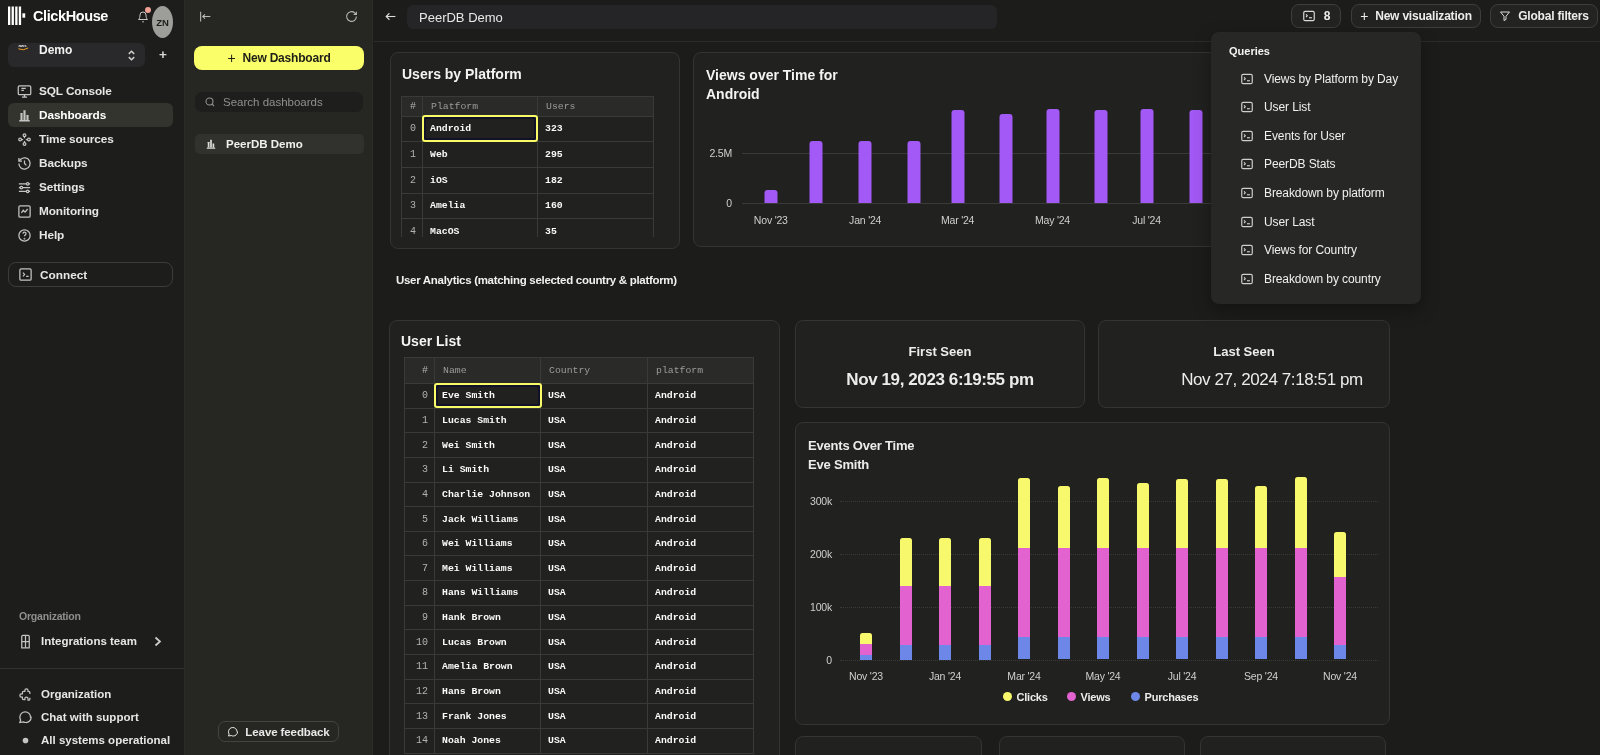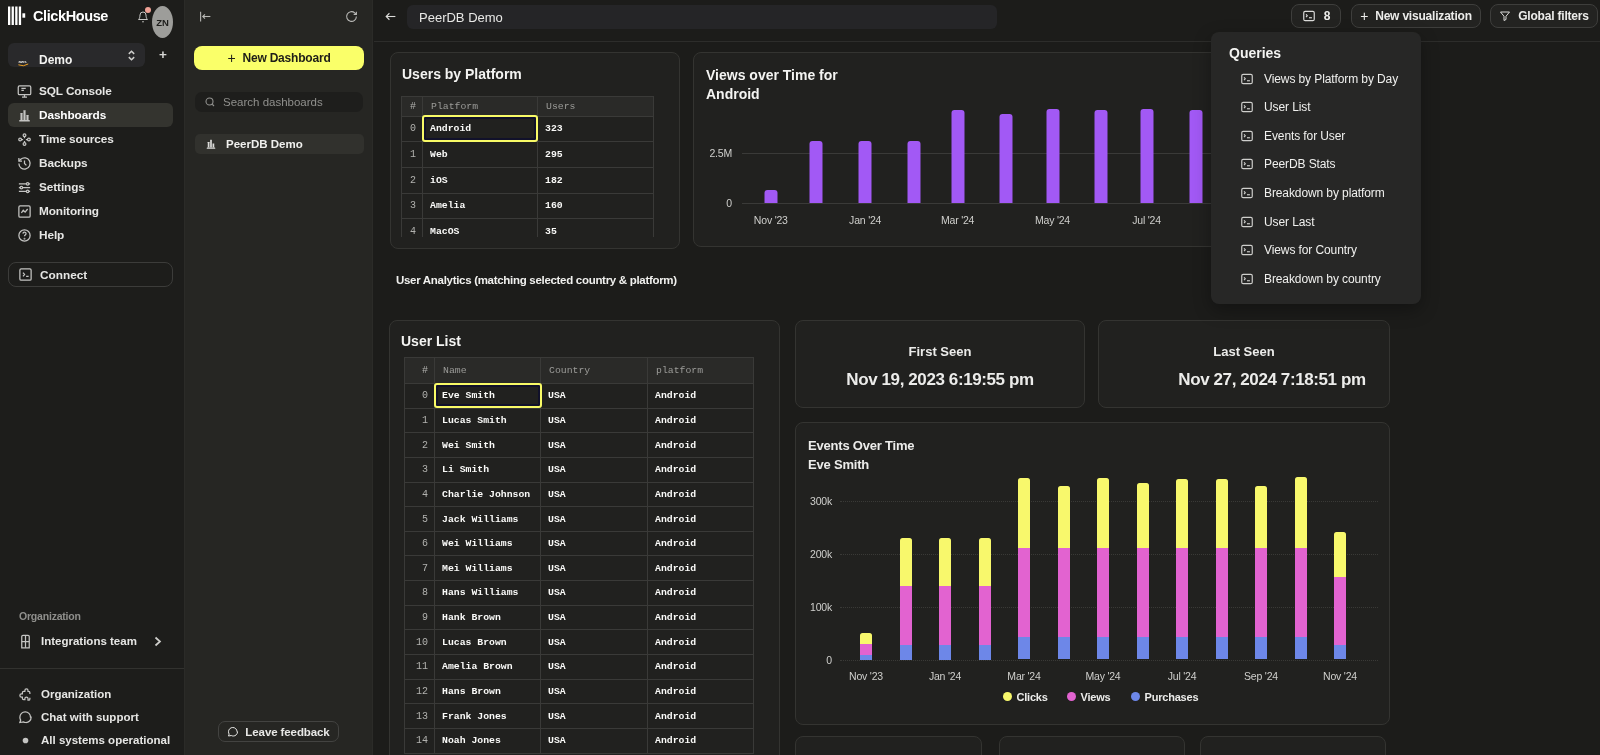--- a/index.html
+++ b/index.html
@@ -7,21 +7,21 @@
 body { background:#1c1c1a; font-family:"Liberation Sans", sans-serif; color:#ececea; position:relative; }
 .abs { position:absolute; }
 svg { display:block; }
 
 #sidebar { position:absolute; left:0; top:0; width:184px; height:755px; background:#1d1d1b; }
 #logo { position:absolute; left:8px; top:6px; }
 #brand { position:absolute; left:33px; top:8px; font-size:14.5px; font-weight:bold; color:#fff; letter-spacing:-0.4px; }
 #bell { position:absolute; left:137px; top:11px; color:#c8c8c6; }
 #belldot { position:absolute; left:144.5px; top:7px; width:6px; height:6px; border-radius:50%; background:#f0a296; }
 #avatar { position:absolute; left:152px; top:6px; width:21px; height:32px; border-radius:50%; background:#9d9d9a; color:#1d1d1b; font-size:9.5px; font-weight:bold; display:flex; align-items:center; justify-content:center; }
-#orgsel { position:absolute; left:8px; top:43px; width:137px; height:24px; background:#29292b; border-radius:6px; display:flex; align-items:flex-end; }
+#orgsel { position:absolute; left:8px; top:43px; width:137px; height:24px; background:#29292b; border-radius:6px; display:flex; align-items:flex-start; }
 #orgsel .txt { font-size:12px; font-weight:bold; color:#f2f2f0; margin-left:10px; }
 #plus { position:absolute; left:159px; top:47px; color:#d6d6d4; font-size:13.5px; font-weight:bold; }
 .nav { position:absolute; left:8px; width:165px; height:24px; display:flex; align-items:center; border-radius:6px; }
 .nav .ic { width:15px; height:15px; margin-left:9px; color:#c4c4c2; flex:none; }
 .nav .lb { margin-left:7px; font-size:11.8px; font-weight:bold; color:#e6e6e4; letter-spacing:-0.1px; }
 .nav.active { background:#34342f; }
 #connect { position:absolute; left:8px; top:262px; width:165px; height:25px; border:1px solid #3c3c3a; border-radius:8px; display:flex; align-items:center; }
 #connect .ic { width:15px; height:15px; margin-left:9px; color:#c4c4c2; }
 #connect .lb { margin-left:7px; font-size:11.8px; font-weight:bold; color:#e6e6e4; }
 #orglabel { position:absolute; left:19px; top:610px; font-size:10.5px; letter-spacing:-0.2px; font-weight:bold; color:#8f8f8c; }
@@ -54,21 +54,21 @@
 .selcell { position:absolute; border:2px solid #f8fa66; border-radius:3px; box-shadow: inset 0 0 0 2px #11112a; }
 
 .gline { position:absolute; height:1px; background:#3a3a38; }
 .glined { position:absolute; height:0; border-top:1px dotted #3a3a37; }
 .axlab { position:absolute; font-size:10.5px; color:#cfcfcc; text-align:right; letter-spacing:-0.2px; }
 .xlab { position:absolute; font-size:10.5px; color:#cfcfcc; text-align:center; transform:translateX(-50%); letter-spacing:-0.2px; }
 .vbar { position:absolute; width:13px; background:#a259f5; border-radius:3px 3px 0 0; transform:translateX(-50%); }
 .seg { position:absolute; width:12px; transform:translateX(-50%); }
 
 #qdrop { position:absolute; left:1211px; top:32px; width:210px; height:272px; background:#272726; border-radius:8px; box-shadow:0 6px 18px rgba(0,0,0,.32); }
-#qdrop .qt { position:absolute; left:18px; top:13px; font-size:14px; font-weight:bold; color:#f4f4f2; }
+#qdrop .qt { position:absolute; left:18px; top:13px; font-size:11px; font-weight:bold; color:#f4f4f2; }
 .qitem { position:absolute; left:30px; display:flex; align-items:center; height:20px; }
 .qitem .lb { margin-left:10px; font-size:12px; letter-spacing:-0.1px; color:#f0f0ee; }
 .qitem .ic { color:#cfcfcc; }
 </style>
 </head>
 <body>
 
 <div id="sidebar">
   <svg id="logo" width="18" height="20" viewBox="0 0 18 20">
     <rect x="0" y="0.5" width="2.3" height="18.5" fill="#fff"></rect>
@@ -265,21 +265,21 @@
 
 <div class="card" id="c-ulist" style="left:389px; top:320px; width:391px; height:460px"></div>
 <div class="abs ctitle" style="left:401px; top:333px">User List</div>
 
 <div class="card" style="left:795px; top:320px; width:290px; height:88px"></div>
 <div class="abs" style="left:795px; top:344px; width:290px; text-align:center; font-size:13px; font-weight:bold">First Seen</div>
 <div class="abs" style="left:795px; top:370px; width:290px; text-align:center; font-size:17px; letter-spacing:-0.4px; font-weight:bold">Nov 19, 2023 6:19:55 pm</div>
 
 <div class="card" style="left:1098px; top:320px; width:292px; height:88px"></div>
 <div class="abs" style="left:1098px; top:344px; width:292px; text-align:center; font-size:13px; font-weight:bold">Last Seen</div>
-<div class="abs" style="left:1098px; top:370px; width:348px; text-align:center; font-size:17px; letter-spacing:-0.4px; font-weight:bold">Nov 27, 2024 7:18:51 pm</div>
+<div class="abs" style="left:1098px; top:370px; width:348px; text-align:center; font-size:17px; letter-spacing:-0.4px; font-weight:normal">Nov 27, 2024 7:18:51 pm</div>
 
 <div class="card" id="c-events" style="left:795px; top:422px; width:595px; height:303px"></div>
 <div class="abs" style="left:808px; top:438px; font-size:13px; letter-spacing:-0.2px; font-weight:bold">Events Over Time</div>
 <div class="abs" style="left:808px; top:457px; font-size:13px; letter-spacing:-0.2px; font-weight:bold">Eve Smith</div>
 
 <div class="card" style="left:795px; top:736px; width:187px; height:30px"></div>
 <div class="card" style="left:999px; top:736px; width:186px; height:30px"></div>
 <div class="card" style="left:1200px; top:736px; width:186px; height:30px"></div>
 
 <div id="tables">

